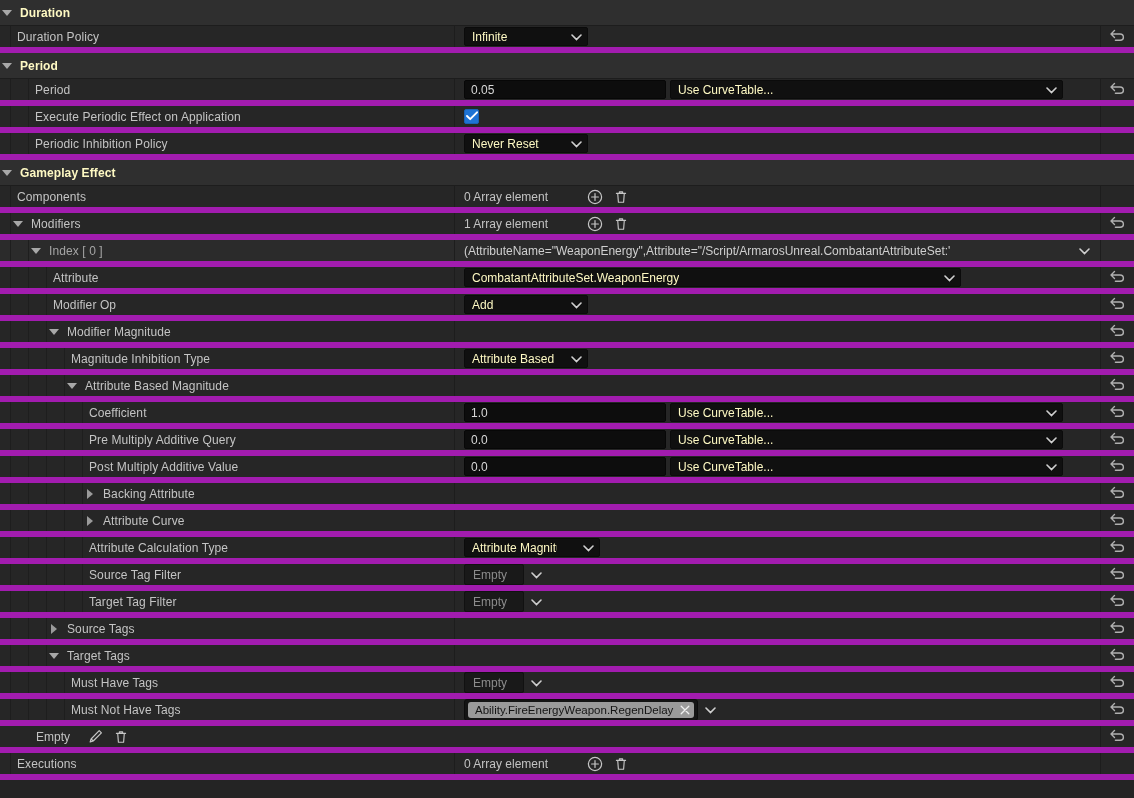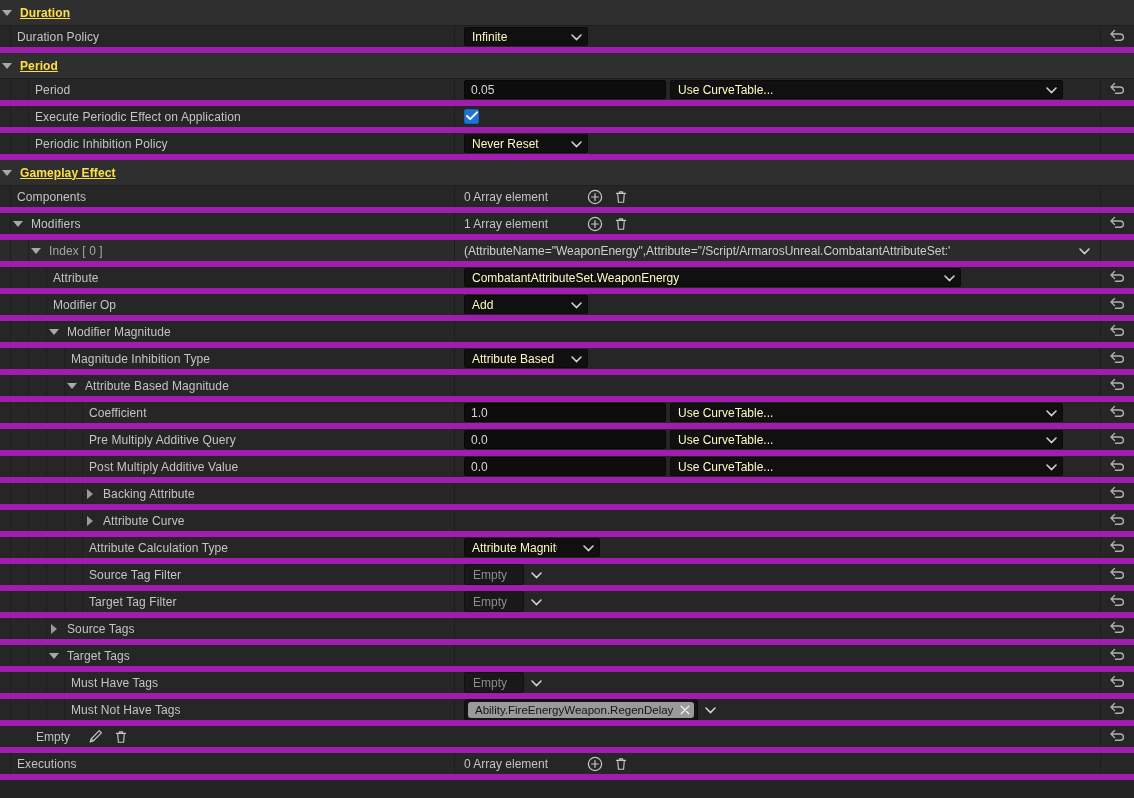--- a/index.html
+++ b/index.html
@@ -92,24 +92,23 @@
   }
 
   .label {
     white-space: nowrap;
     color: #c4c4c4;
     font-size: 12px;
     padding-left: 6px;
     letter-spacing: .1px;
   }
   .row.cat .label {
-    color: #fde047;
+    color: #fef9c3;
     font-weight: bold;
     font-size: 12px;
-    text-decoration: underline;
   }
   .label.dim { color: #a5a5a5; }
 
   
   .valuecell {
     flex: 1 1 auto;
     display: flex;
     align-items: center;
     padding-left: 9px;
     box-sizing: border-box;

